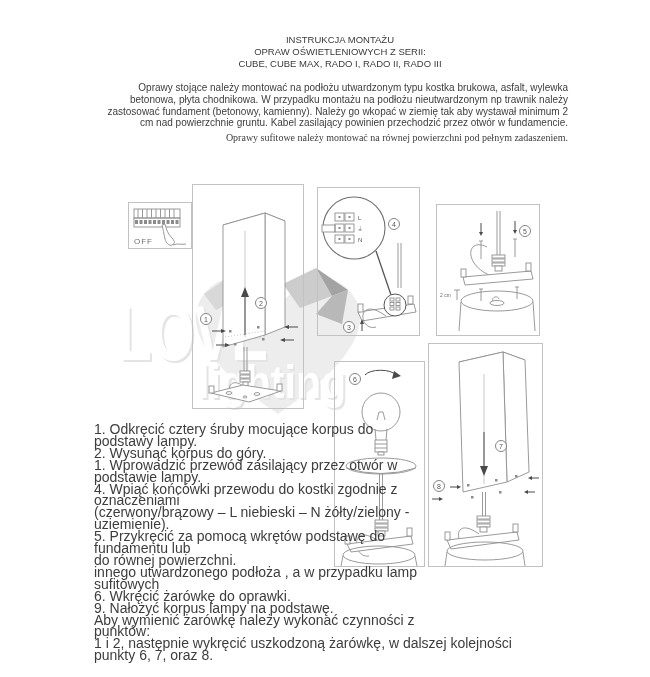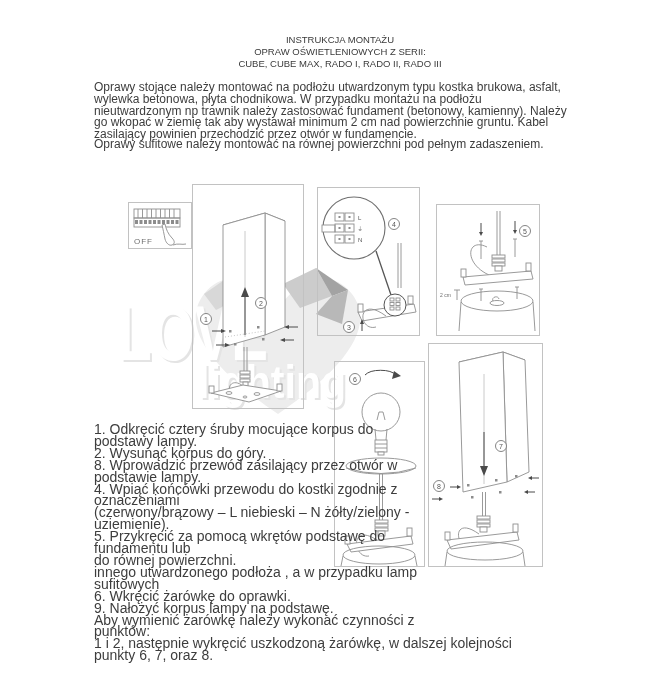--- a/index.html
+++ b/index.html
@@ -9,24 +9,24 @@
   }
   .layer{position:absolute;left:0;top:0;width:650px;height:677px;padding-left:16px;}
   .content{z-index:1;}
   .wm{z-index:0;}
   .title{
     position:absolute;left:60px;top:34px;width:560px;text-align:center;
     font-size:9.5px;line-height:12px;color:#3a3a3a;
   }
   .para{
     position:absolute;left:94px;width:474px;
-    font-size:12px;line-height:11.8px;color:#3d3d3d;
+    font-size:10px;line-height:11.8px;color:#3d3d3d;text-align:right;
   }
   .para1{top:82px;}
-  .para2{top:139px;}
+  .para2{top:132px;font-family:Liberation Serif, serif;}
   .steps{
     position:absolute;left:94px;top:424px;width:340px;
     font-size:14px;line-height:11.9px;color:#3d3d3d;
   }
   .panel{
     position:absolute;border:1px solid #c2c2c2;background:transparent;
   }
   .panel svg{display:block;}
   svg{overflow:visible;}
   svg text{font-family:"Liberation Sans",sans-serif;}
@@ -293,21 +293,21 @@
         <rect x="84" y="180" width="5" height="8" class="lnw"></rect>
         <ellipse cx="56" cy="207" rx="38" ry="9" class="ln"></ellipse>
         <line x1="18" y1="208" x2="16" y2="222" class="ln"></line>
         <line x1="94" y1="208" x2="96" y2="222" class="ln"></line>
       </svg>
     </div>
 
     <div class="steps">
       <div>1. Odkręcić cztery śruby mocujące korpus do podstawy lampy.</div>
       <div>2. Wysunąć korpus do góry.</div>
-      <div>8. Wprowadzić przewód zasilający przez otwór w podstawie lampy.</div>
+      <div>1. Wprowadzić przewód zasilający przez otwór w podstawie lampy.</div>
       <div>4. Wpiąć końcówki przewodu do kostki zgodnie z oznaczeniami</div>
       <div>(czerwony/brązowy – L niebieski – N żółty/zielony - uziemienie).</div>
       <div>5. Przykręcić za pomocą wkrętów podstawę do fundamentu lub</div>
       <div>do równej powierzchni.</div>
       <div>innego utwardzonego podłoża , a w przypadku lamp sufitowych</div>
       <div>6. Wkręcić żarówkę do oprawki.</div>
       <div>9. Nałożyć korpus lampy na podstawę.</div>
       <div>Aby wymienić żarówkę należy wykonać czynności z punktów:</div>
       <div style="width:420px;">1 i 2, następnie wykręcić uszkodzoną żarówkę, w dalszej kolejności punkty 6, 7, oraz 8.</div>
     </div>

